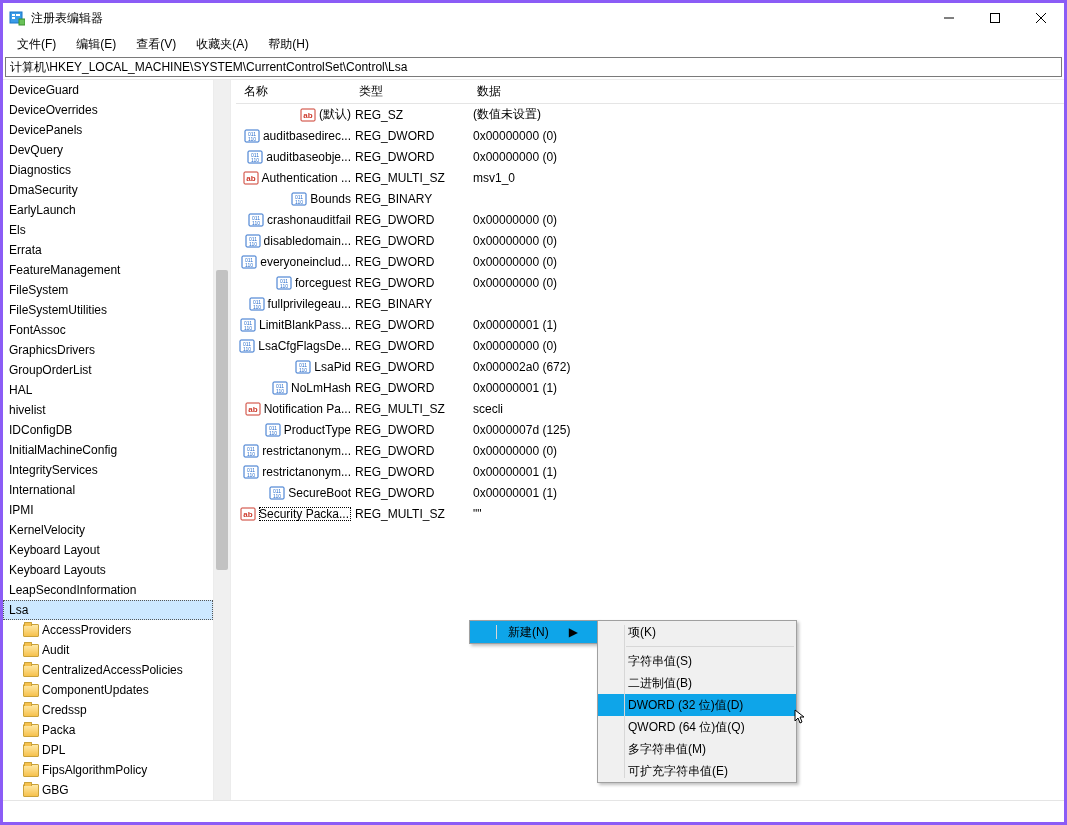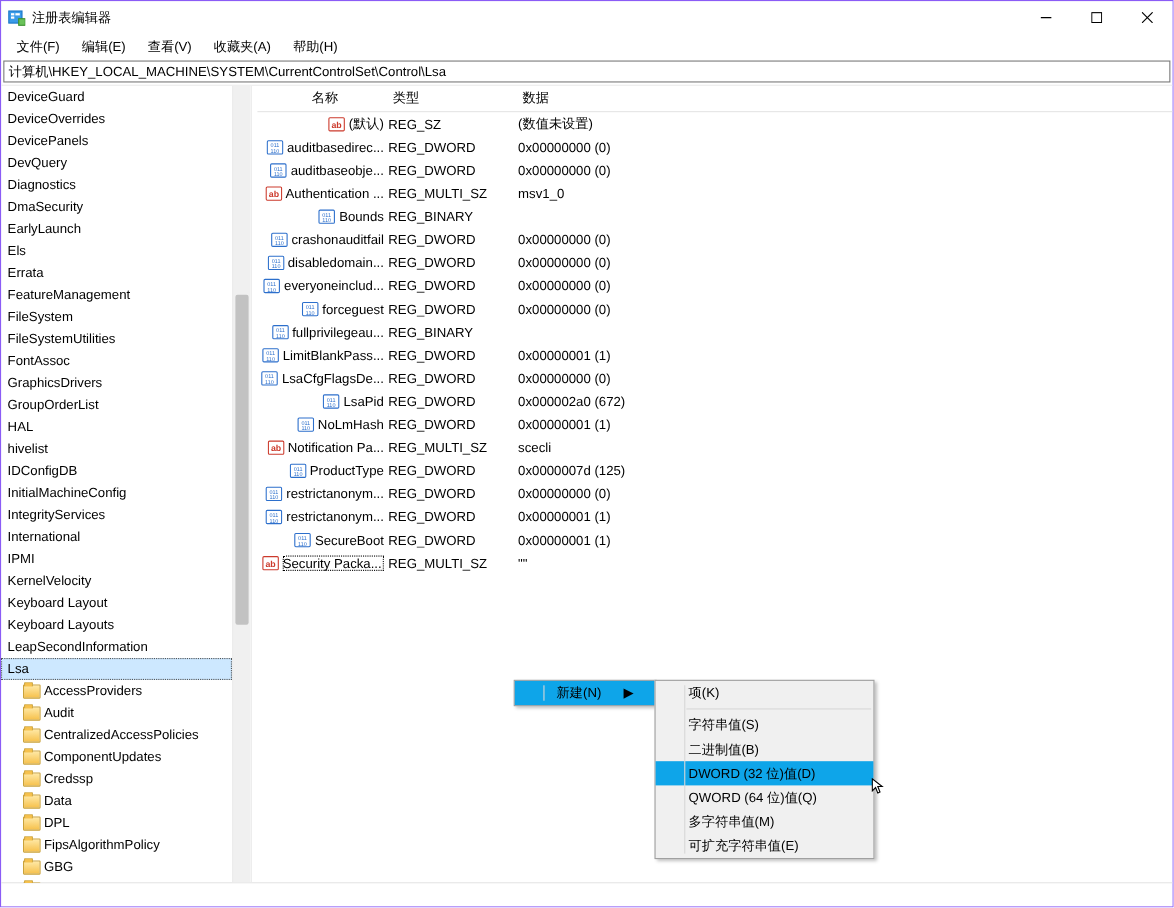--- a/index.html
+++ b/index.html
@@ -1,17 +1,17 @@
 <!DOCTYPE html>
 <html><head>
 <meta charset="utf-8">
 <style>
   * { box-sizing: border-box; font-family: "Segoe UI", "Microsoft YaHei", Tahoma, sans-serif; }
   html,body { margin:0; padding:0; height:100%; background:#fff; }
-  .window { width:1067px; height:825px; background:#fff; display:flex; flex-direction:column; border:1px solid #8b5cf6; position:relative; overflow:hidden; }
+  .window { width:1067px; height:825px; background:#fff; display:flex; flex-direction:column; border:3px solid #8b5cf6; position:relative; overflow:hidden; }
   .titlebar { height:30px; display:flex; align-items:center; padding:0 0 0 6px; font-size:12px; color:#000; }
   .titlebar .icon { width:16px; height:16px; margin-right:6px; }
   .titlebar .spacer { flex:1; }
   .winbtn { width:46px; height:30px; display:flex; align-items:center; justify-content:center; }
   .winbtn svg { display:block; }
   .menubar { height:22px; display:flex; align-items:center; padding:0 4px; font-size:12px; }
   .menubar .menuitem { padding:2px 10px; }
   .addressbar { border:1px solid #7a7a7a; margin:2px 2px 0 2px; height:20px; display:flex; align-items:center; font-size:12px; padding:0 4px; background:#fff; }
   .content { flex:1; display:flex; min-height:0; border-top:1px solid #ececec; margin-top:2px; }
   .tree { width:228px; border-right:1px solid #ececec; overflow:hidden; position:relative; display:flex; }
@@ -20,21 +20,21 @@
   .tree-item.sub { padding-left:20px; }
   .tree-item.selected { background:#cde8ff; outline:1px dotted #555; outline-offset:-1px; }
   .tree-folder { width:16px; height:13px; margin-right:3px; background:linear-gradient(#ffe9a6,#f6c14d); border:1px solid #caa23a; border-radius:1px; position:relative; }
   .tree-folder::before { content:""; position:absolute; top:-3px; left:0; width:6px; height:3px; background:#f6c14d; border:1px solid #caa23a; border-bottom:none; border-radius:1px 1px 0 0; }
   .tree-scroll { width:17px; background:#f0f0f0; border-left:1px solid #ececec; position:relative; }
   .tree-thumb { position:absolute; left:2px; right:2px; top:190px; height:300px; background:#c2c2c2; border-radius:2px; }
   .splitter { width:5px; cursor:col-resize; }
   .listview { flex:1; display:flex; flex-direction:column; min-width:0; }
   .list-header { display:flex; height:24px; align-items:center; font-size:12px; border-bottom:1px solid #e5e5e5; }
   .list-header .col { padding-left:8px; }
-  .col-name { width:115px;text-align:center; }
+  .col-name { width:115px; }
   .col-type { width:118px; }
   .col-data { flex:1; }
   .list-body { flex:1; overflow:auto; font-size:12px; position:relative; }
   .row { display:flex; height:21px; align-items:center; }
   .row .cell { padding-left:4px; white-space:nowrap; overflow:hidden; text-overflow:ellipsis;justify-content:flex-end; }
   .cell-name { width:115px; display:flex; align-items:center; padding-left:2px; }
   .cell-type { width:118px; }
   .cell-data { flex:1; }
   .reg-icon { width:16px; height:16px; margin-right:3px; flex:none; }
   .row.selected .name-label { outline:1px dotted #000; outline-offset:-1px; padding-right:2px; }
@@ -192,21 +192,21 @@
           <div class="tree-item sub">
             <span class="tree-folder"></span>
             <span>ComponentUpdates</span>
           </div>
           <div class="tree-item sub">
             <span class="tree-folder"></span>
             <span>Credssp</span>
           </div>
           <div class="tree-item sub">
             <span class="tree-folder"></span>
-            <span>Data</span>
+            <span>Packa</span>
           </div>
           <div class="tree-item sub">
             <span class="tree-folder"></span>
             <span>DPL</span>
           </div>
           <div class="tree-item sub">
             <span class="tree-folder"></span>
             <span>FipsAlgorithmPolicy</span>
           </div>
           <div class="tree-item sub">

